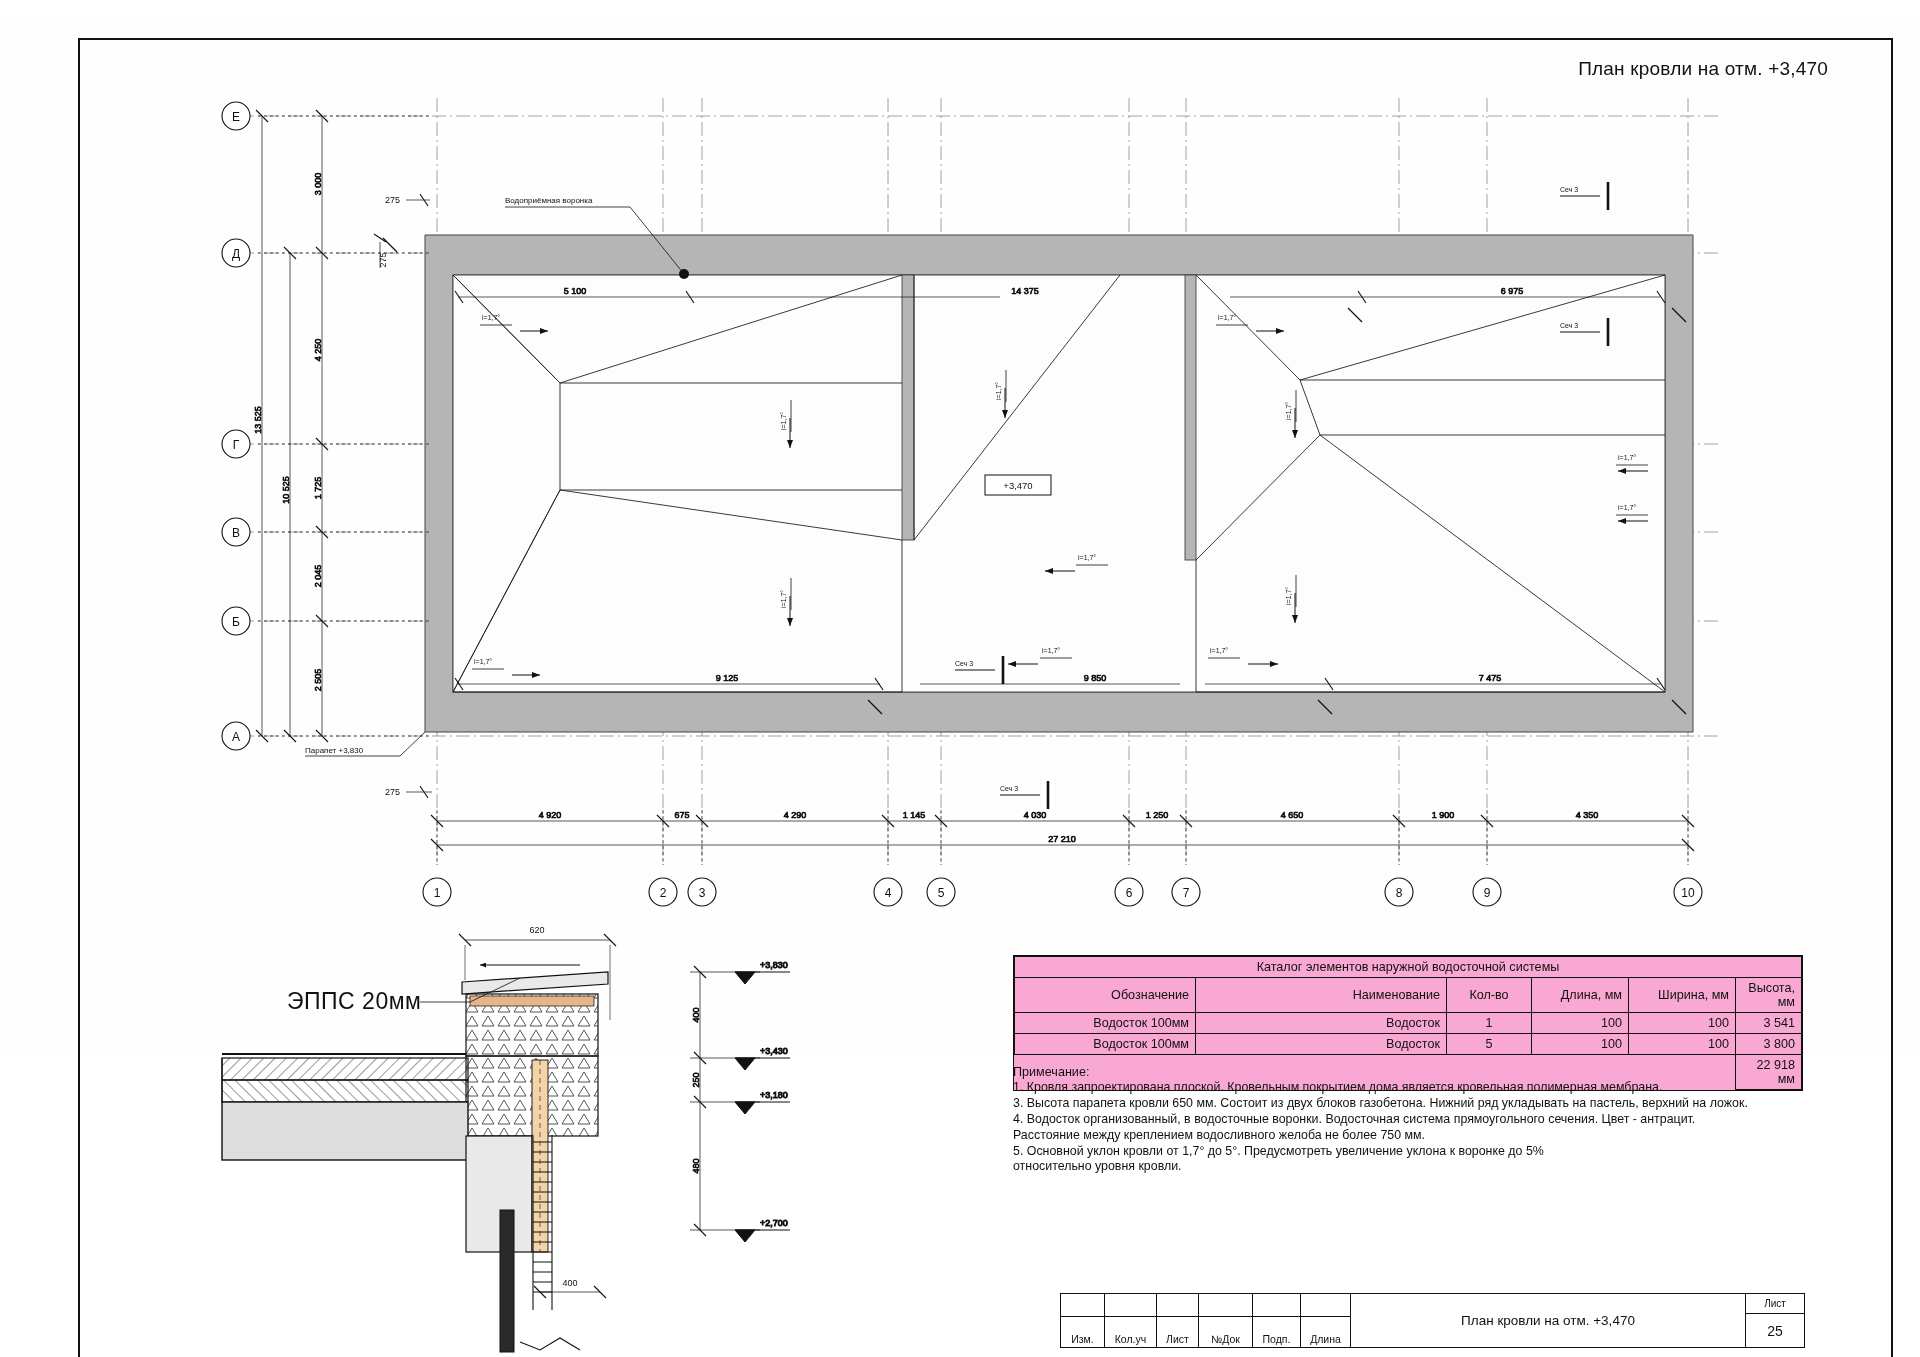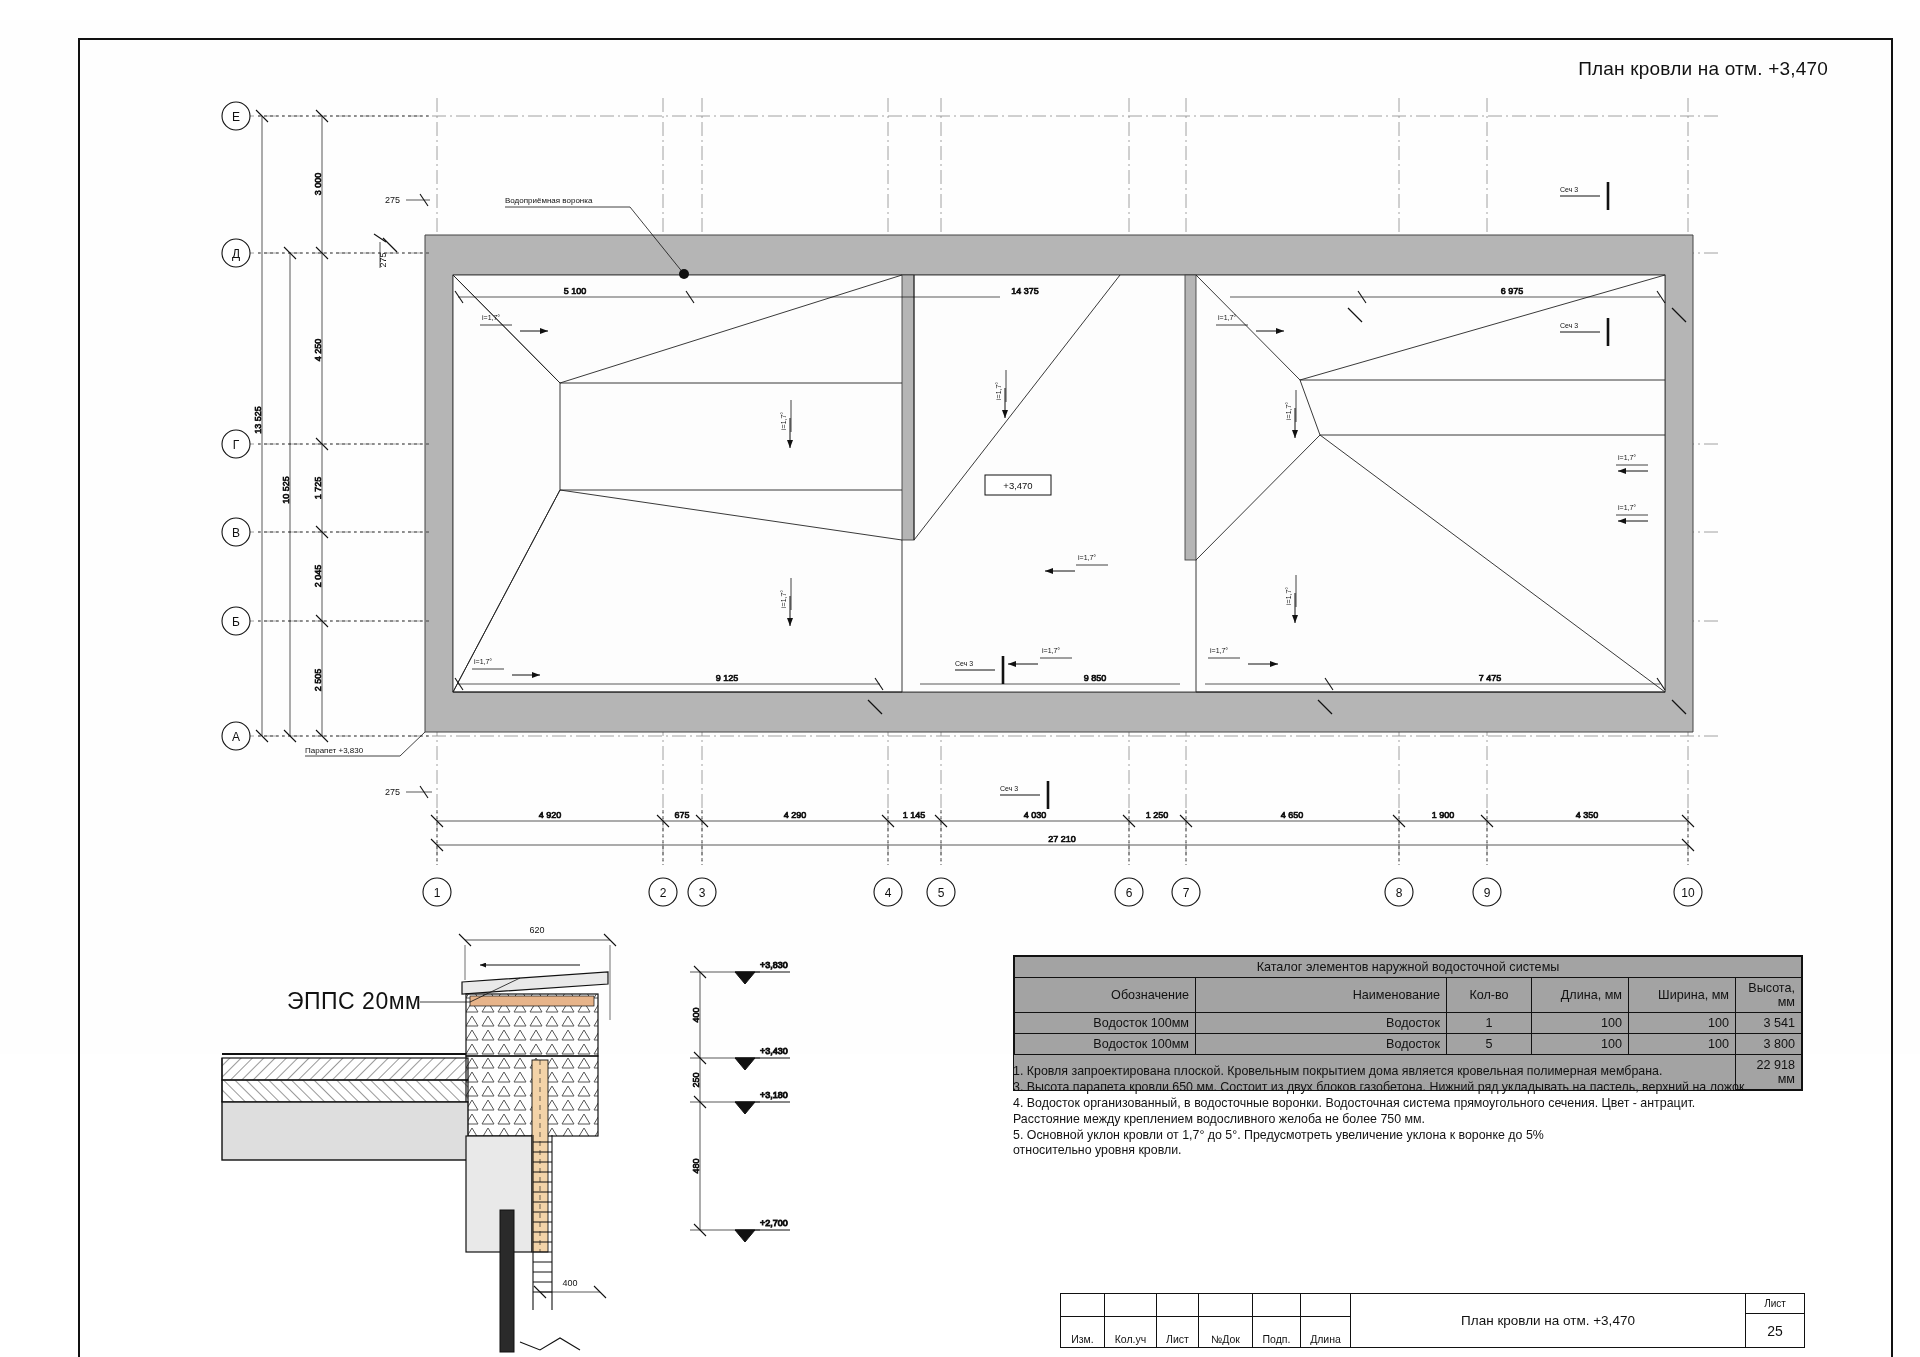--- a/index.html
+++ b/index.html
@@ -29,21 +29,21 @@
   text{font-family:"Liberation Sans",sans-serif;fill:#111;}
   .lbl{font-size:9.5px;}
   .lbl-s{font-size:8px;}
   .lbl-xs{font-size:7px;}
   .dim{font-size:9px;}
   .axis-c{font-size:12px;}
   
   .spec{
     position:absolute;left:1013px;top:935px;width:790px;
     border:1.4px solid #111;box-sizing:border-box;
-    font-size:12.6px;background:#a3a3a3;
+    font-size:12.6px;background:#f9a8d4;
   }
   .spec table{border-collapse:collapse;width:100%;}
   .spec td,.spec th{border:1px solid #111;padding:3px 6px;font-weight:normal;text-align:right;}
   .spec .ttl{text-align:center;}
   .spec .c{text-align:center;}
   .notes{
     position:absolute;left:1013px;top:1044px;width:800px;
     font-size:12.4px;line-height:1.28;
   }
   .notes .hdr{font-size:12.6px;}
@@ -600,20 +600,21 @@
       </tr>
       <tr>
         <td colspan="5" style="border:none"></td>
         <td>22 918 мм</td>
       </tr>
     </tbody>
       </table>
   </div>
 
   <div class="notes">
+    <div class="hdr">Примечание:</div>
     <div>1. Кровля запроектирована плоской. Кровельным покрытием дома является кровельная полимерная мембрана.</div>
     <div>3. Высота парапета кровли 650 мм. Состоит из двух блоков газобетона. Нижний ряд укладывать на пастель, верхний на ложок.</div>
     <div>4. Водосток организованный, в водосточные воронки. Водосточная система прямоугольного сечения. Цвет - антрацит.</div>
     <div>Расстояние между креплением водосливного желоба не более 750 мм.</div>
     <div>5. Основной уклон кровли от 1,7° до 5°. Предусмотреть увеличение уклона к воронке до 5%</div>
     <div>относительно уровня кровли.</div>
   </div>
 
   <div class="stamp">
     <div class="row">

